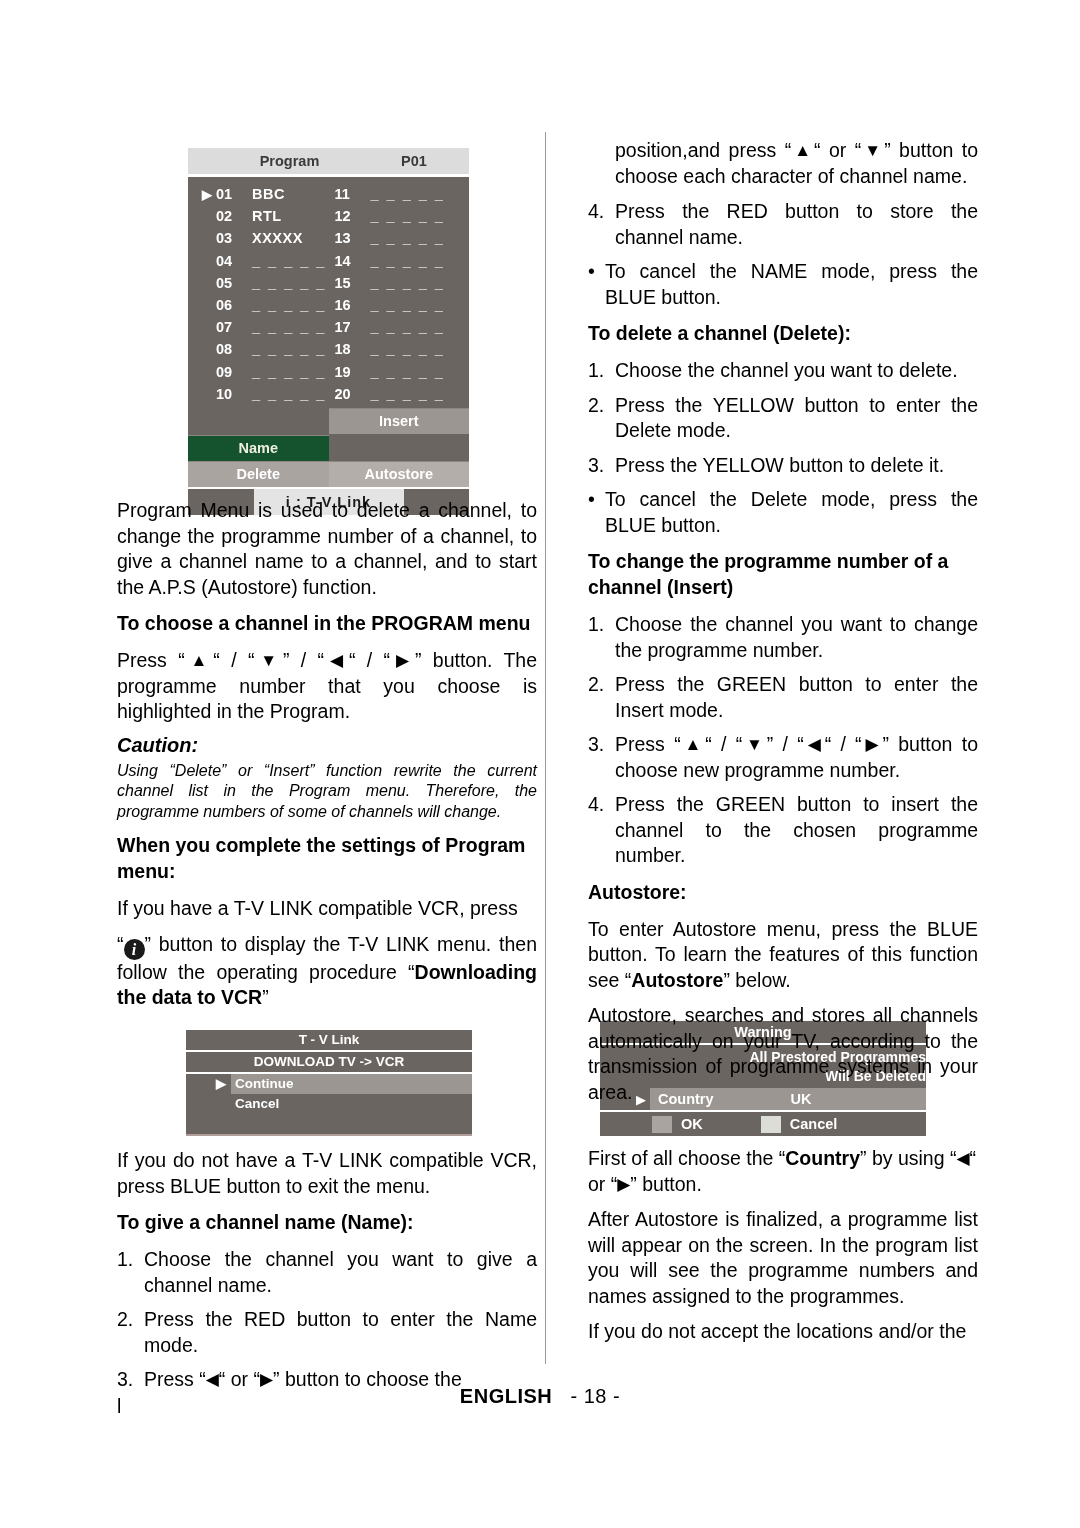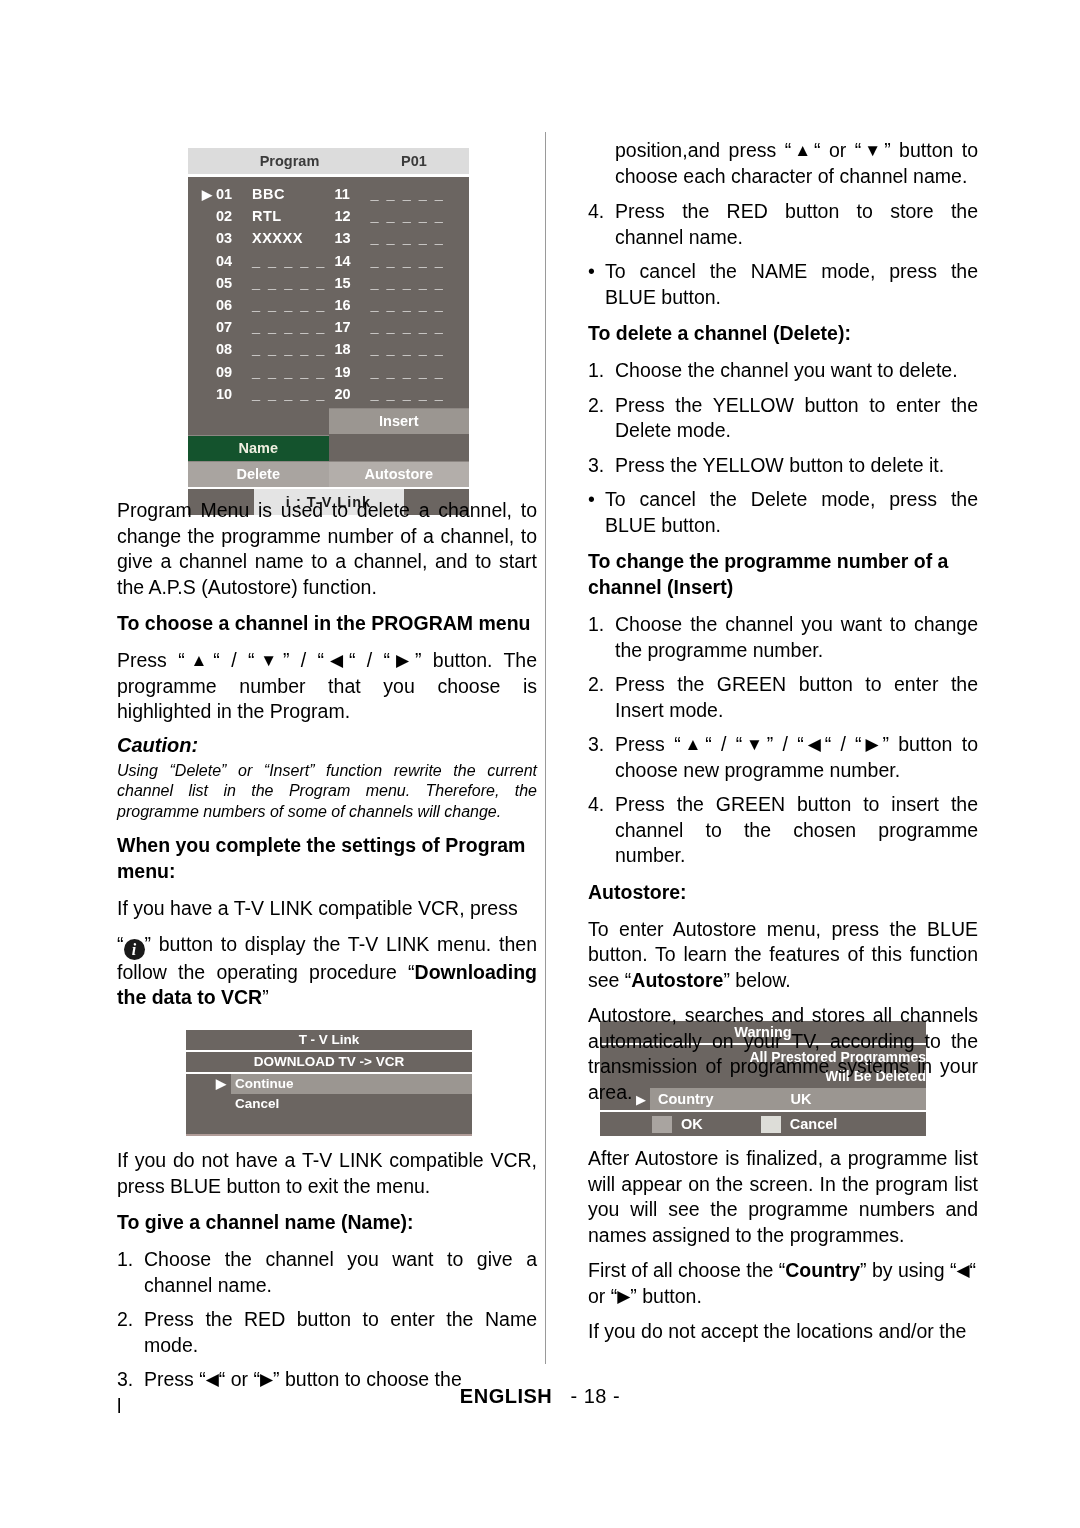--- a/index.html
+++ b/index.html
@@ -555,23 +555,23 @@
     </ol>
 
     <h3 class="head">Autostore:</h3>
 
     <p class="body"><span>To enter Autostore menu, press the BLUE button. To learn the features of this function see “</span><span class="b">Autostore</span><span>” below.</span></p>
 
     <p class="body">Autostore, searches and stores all channels automatically on your TV, according to the transmission of programme systems in your area.</p>
   </div>
 
   <div class="col col-right" style="top:1146px;">
+    <p class="body nojust"><span>First of all choose the “</span><span class="b">Country</span><span>” by using “</span><span class="tri">◀</span><span>“</span><br><span>or “</span><span class="tri">▶</span><span>” button.</span></p>
+
     <p class="body">After Autostore is finalized, a programme list will appear on the screen. In the program list you will see the programme numbers and names assigned to the programmes.</p>
-
-    <p class="body nojust"><span>First of all choose the “</span><span class="b">Country</span><span>” by using “</span><span class="tri">◀</span><span>“</span><br><span>or “</span><span class="tri">▶</span><span>” button.</span></p>
 
     <p class="body nojust">If you do not accept the locations and/or the</p>
   </div>
 
   <div class="footer">
     <span>ENGLISH</span>
     <span>&nbsp;</span>
     <span class="pg">- 18 -</span>
   </div>
 

